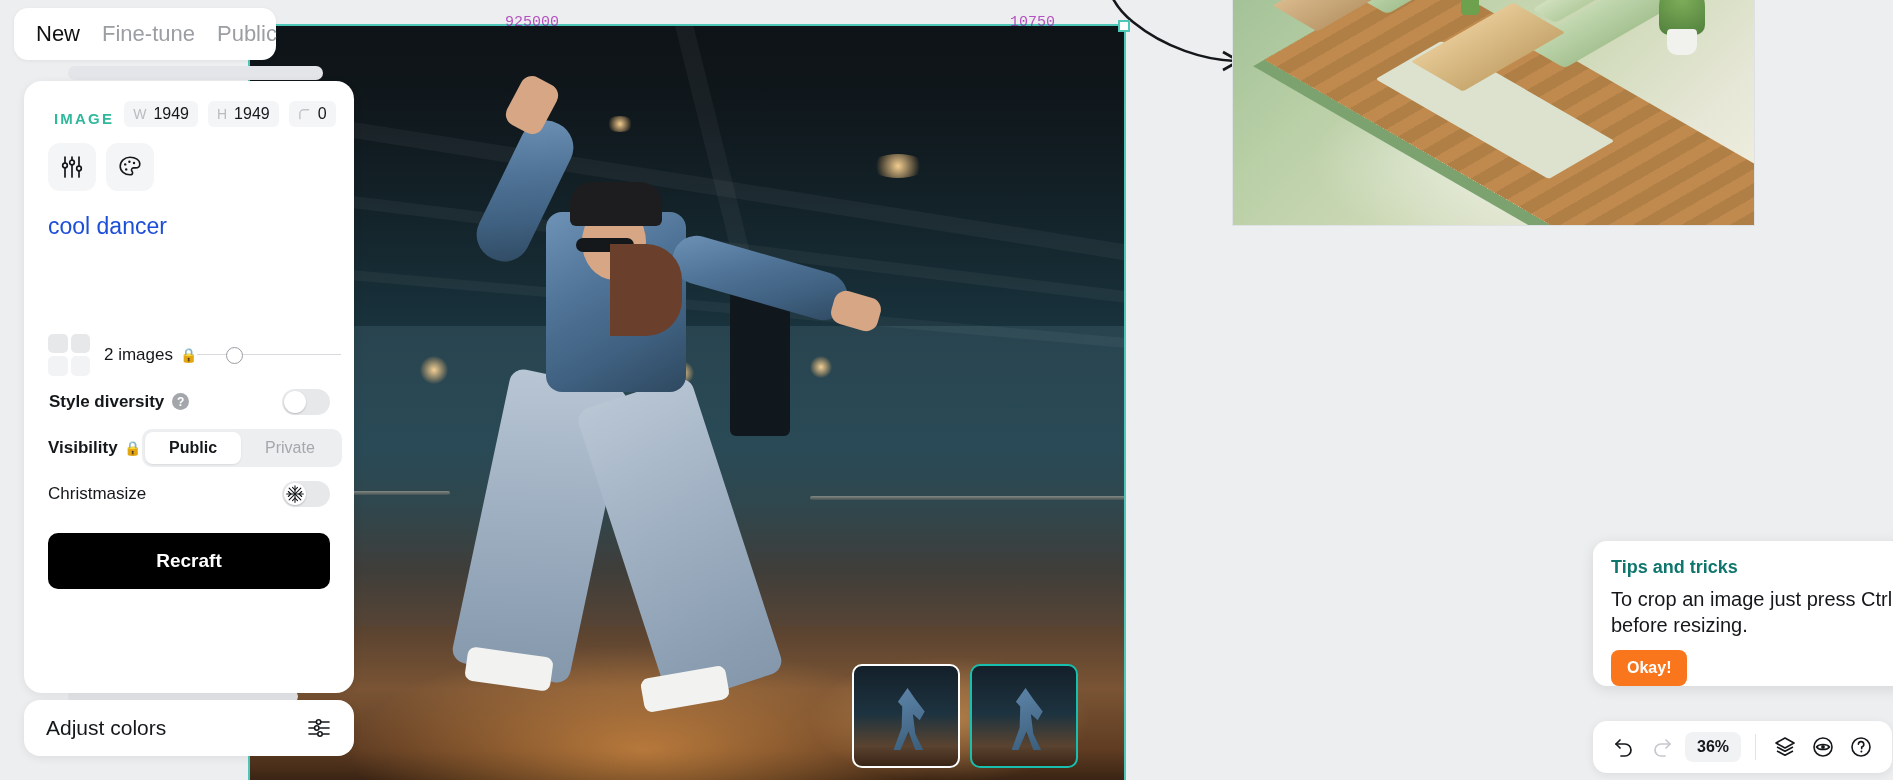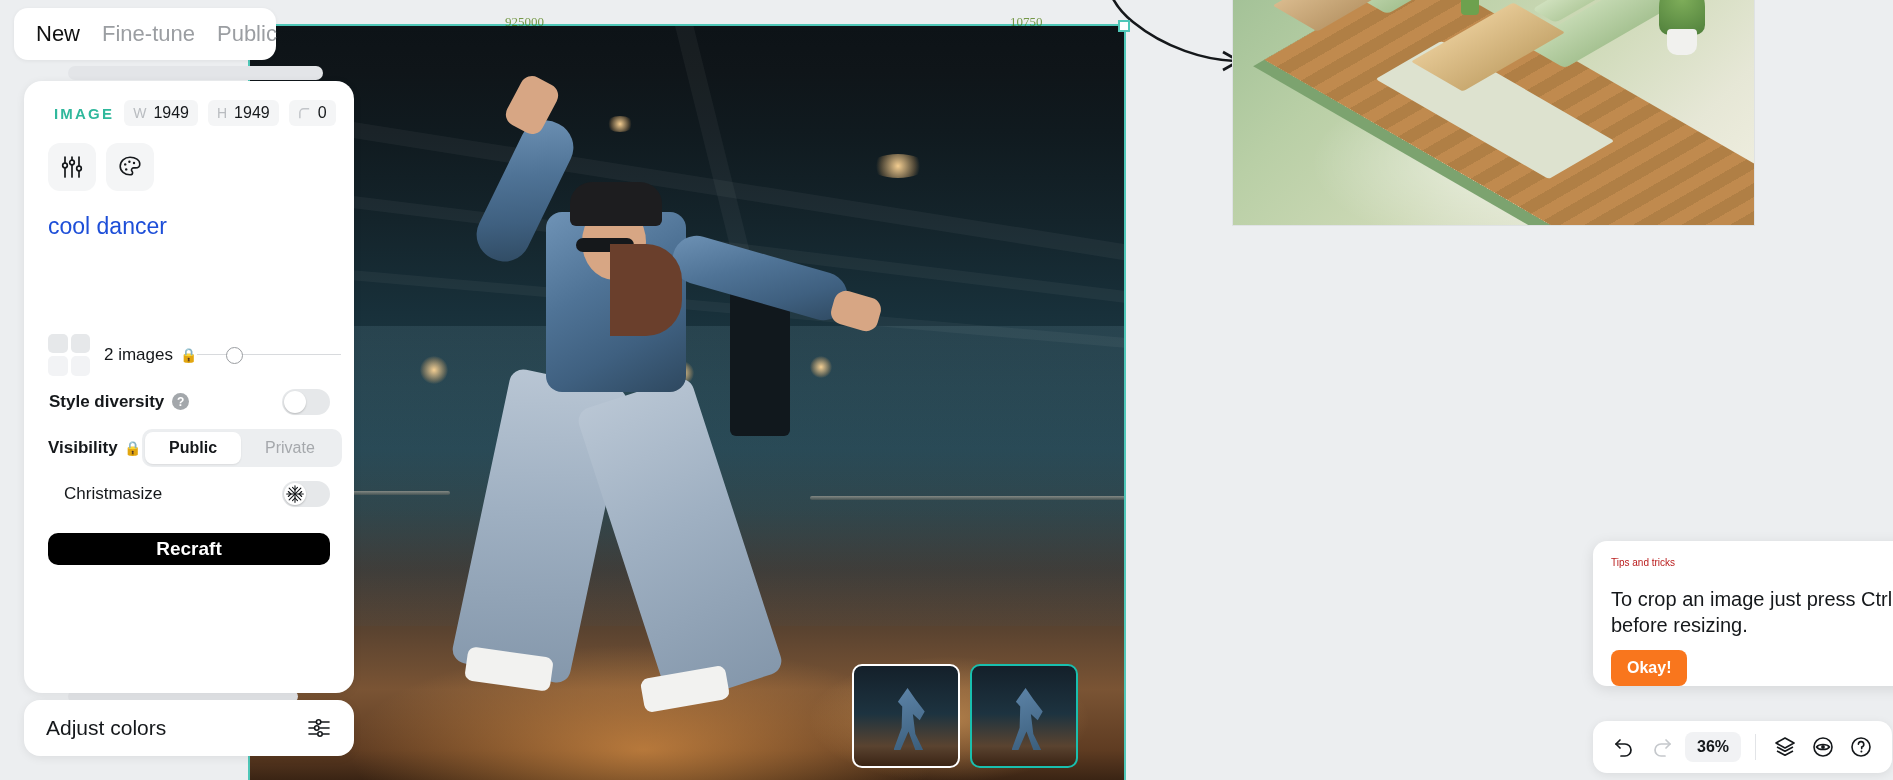--- a/index.html
+++ b/index.html
@@ -121,21 +121,21 @@
 
   .settings-card {
     position: absolute; left: 24px; top: 81px;
     width: 330px; height: 612px;
     background: #fff; border-radius: 18px;
     box-shadow: 0 2px 10px rgba(0,0,0,.07);
     z-index: 5;
     padding: 18px 24px 0 24px;
   }
 
-  .meta-row { display: flex; align-items: center; gap: 6px; height: 28px; }
+  .meta-row { display: flex; align-items: flex-end; gap: 6px; height: 28px; }
   .img-badge-icon { width: 24px; height: 24px; }
   .meta-label {
     font-size: 15px; letter-spacing: 2.2px; font-weight: 700;
     color: #2fb89c;
   }
   .meta-chip {
     display: flex; align-items: center; gap: 7px;
     background: #f4f5f6; border-radius: 6px;
     padding: 4px 9px; margin-left: 4px;
   }
@@ -213,21 +213,21 @@
 
   .seg {
     margin-left: auto; display: flex; background: #eceef0; border-radius: 10px; padding: 3px; flex: none;
   }
   .seg > div {
     padding: 7px 24px; font-size: 16px; border-radius: 8px; cursor: pointer; color: #a5a8ac;
   }
   .seg > div.on { background: #fff; color: #15181b; font-weight: 700; box-shadow: 0 1px 2px rgba(0,0,0,.08); }
 
   .recraft-btn {
-    margin-top: 16px; height: 32px; border-radius: 10px; background: #000; color: #fff;
+    margin-top: 16px; height: 56px; border-radius: 10px; background: #000; color: #fff;
     display: flex; align-items: center; justify-content: center;
     font-size: 19px; font-weight: 700; cursor: pointer;
   }
 
   .adjust-card {
     position: absolute; left: 24px; top: 700px;
     width: 330px; height: 56px; background: #fff; border-radius: 16px;
     display: flex; align-items: center; padding: 0 22px;
     box-shadow: 0 2px 10px rgba(0,0,0,.07); z-index: 5;
   }
@@ -248,21 +248,21 @@
     clip-path: polygon(45% 0,70% 18%,100% 38%,84% 52%,62% 42%,70% 74%,95% 100%,70% 100%,48% 70%,22% 100%,0 100%,26% 64%,28% 30%,14% 22%);
   }
 
   
   .tips-card {
     position: absolute; left: 1593px; top: 541px;
     width: 330px; height: 145px; background: #fff; border-radius: 14px;
     box-shadow: 0 3px 14px rgba(0,0,0,.1); padding: 16px 18px; z-index: 8;
   }
   .tips-head { display: flex; align-items: flex-start; }
-  .tips-title { font-size: 10px; color: #b91c1c; font-weight: 400; }
+  .tips-title { font-size: 18px; color: #0f766e; font-weight: 700; }
   .tips-close { margin-left: auto; font-size: 17px; color: #15181b; cursor: pointer; }
   .tips-body { margin-top: 8px; font-size: 20px; color: #15181b; line-height: 1.3; }
   .tips-ok {
     margin-top: 12px; display: inline-flex; align-items: center; justify-content: center;
     background: #f9761d; color: #fff; font-size: 16px; font-weight: 700;
     border-radius: 8px; padding: 9px 16px; cursor: pointer;
   }
 
   
   .bottom-bar {
@@ -277,22 +277,22 @@
     font-size: 16px; font-weight: 700; color: #15181b; cursor: pointer;
   }
   .divider { width: 1px; height: 26px; background: #e2e4e7; margin: 0 6px; }
 
   
   .handle {
     position: absolute; width: 12px; height: 12px; background: #fff;
     border: 2px solid #4fc7b8; z-index: 7;
   }
   .faint-num {
-    position: absolute; font-size: 13px; color: #4d7c0f; opacity: .75; z-index: 7;
-    font-family: Liberation Serif, serif;
+    position: absolute; font-size: 15px; color: #a21caf; opacity: .75; z-index: 7;
+    font-family: Liberation Mono, monospace;
   }
 </style>
 </head>
 <body>
 
 <div id="root">
 
   <div class="canvas"></div>
 
   <div class="faint-num" style="left:505px; top:14px;">925000</div>
@@ -452,21 +452,21 @@
     <div class="toggle-row">
       <div class="ctrl-label" style="margin-left:0; font-weight:700;">Visibility</div>
       <span class="lock">🔒</span>
       <div class="seg">
         <div class="on">Public</div>
         <div>Private</div>
       </div>
     </div>
 
     <div class="toggle-row">
-      <div class="ctrl-label" style="margin-left:16px;">Christmasize</div>
+      <div class="ctrl-label" style="margin-left:0;">Christmasize</div>
       <div class="switch">
         <div class="dot"></div>
         <svg class="snow" viewBox="0 0 24 24">
           <g stroke="#15181b" stroke-width="1.3" stroke-linecap="round">
             <line x1="12" y1="2" x2="12" y2="22"></line>
               <line x1="2" y1="12" x2="22" y2="12"></line>
             <line x1="5" y1="5" x2="19" y2="19"></line>
               <line x1="19" y1="5" x2="5" y2="19"></line>
             <line x1="9" y1="4" x2="12" y2="7"></line>
               <line x1="15" y1="4" x2="12" y2="7"></line>

